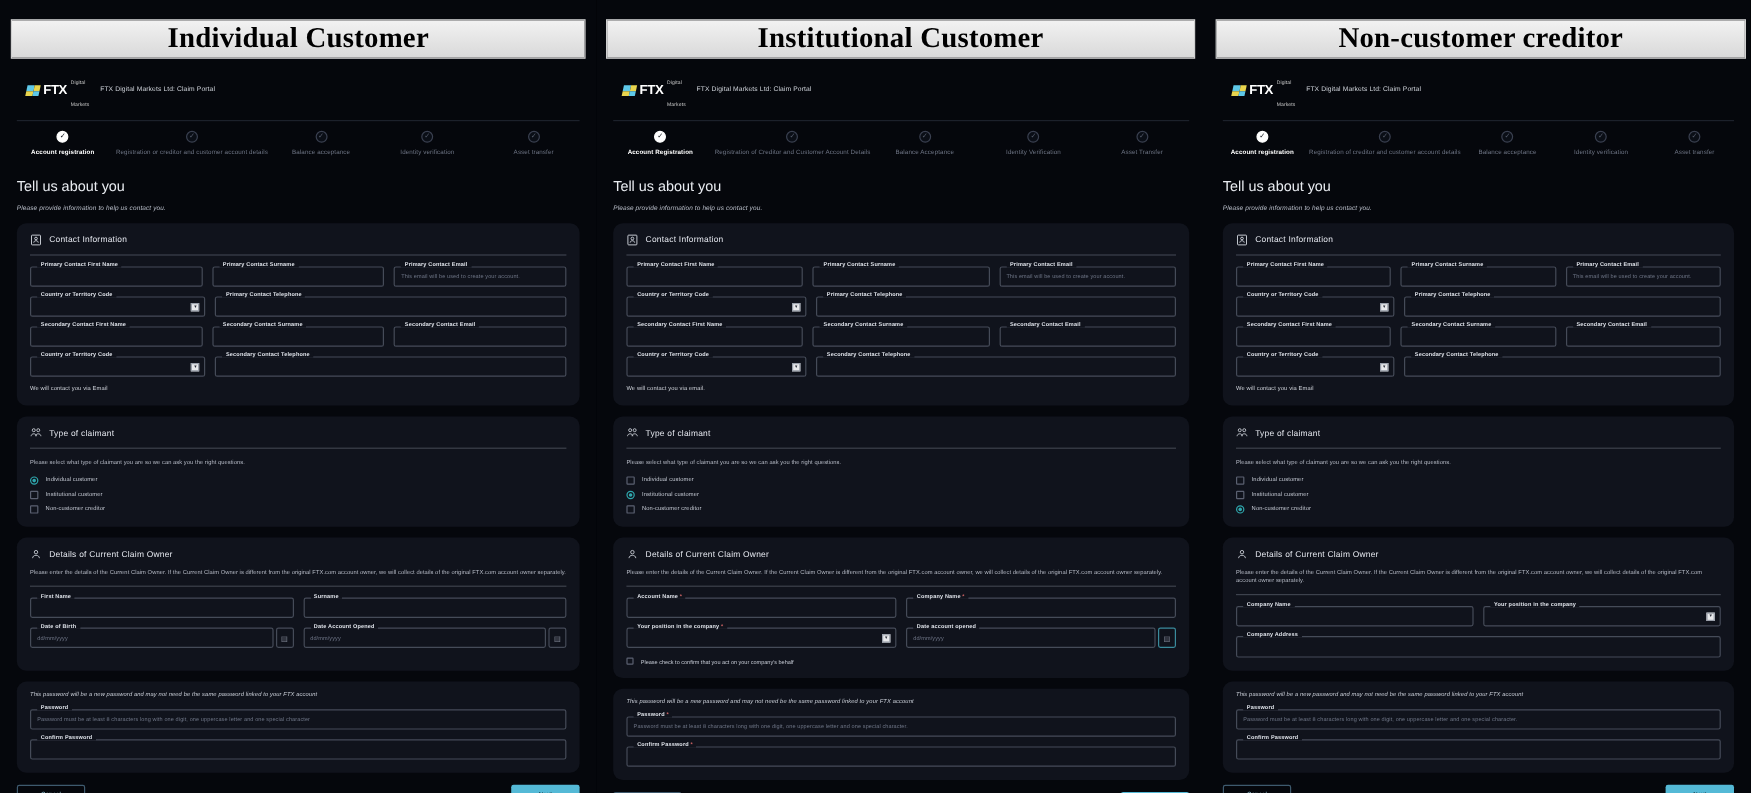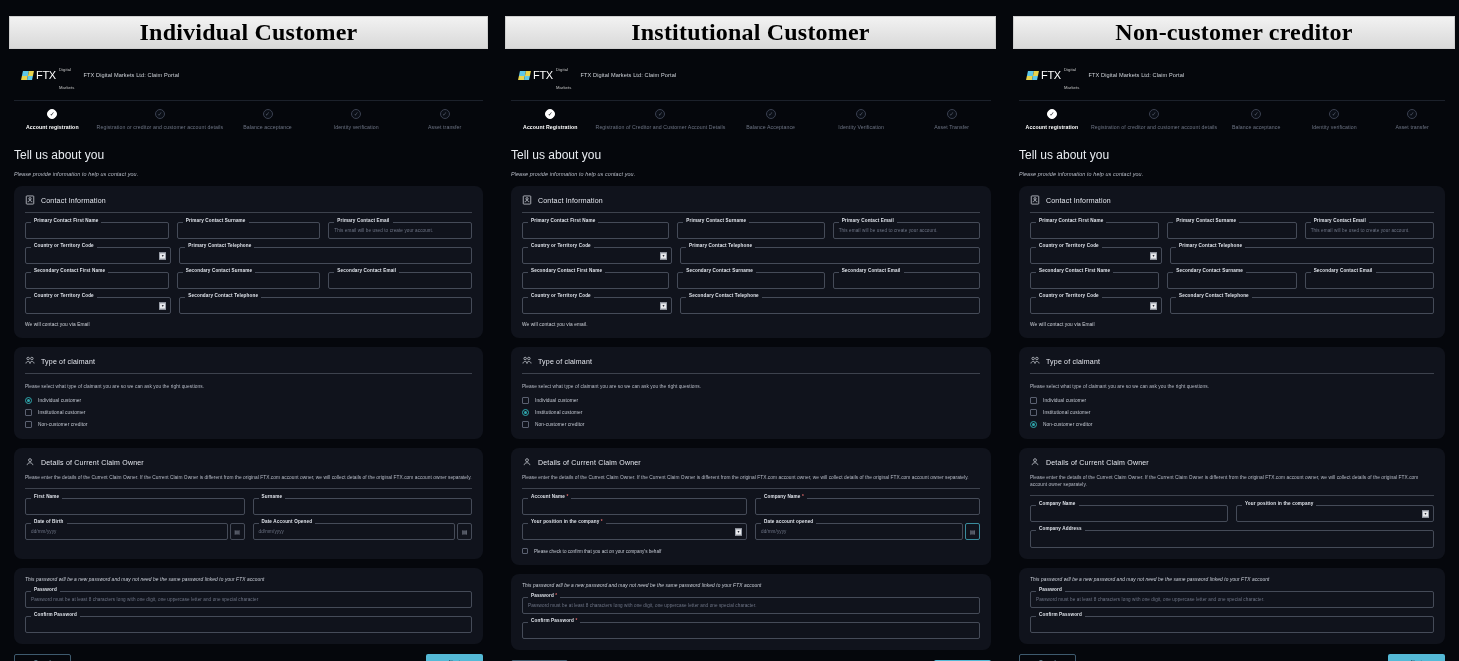--- a/index.html
+++ b/index.html
@@ -63,21 +63,21 @@
     width: 11px; height: 9px;
     display: grid; grid-template-columns: 1fr 1fr; grid-template-rows: 1fr 1fr;
     transform: skewX(-12deg);
   }
   .ftx-flag i { display: block; }
   .ftx-flag i:nth-child(1) { background: #5ec8e8; }
   .ftx-flag i:nth-child(2) { background: #e8d44d; }
   .ftx-flag i:nth-child(3) { background: #e8d44d; }
   .ftx-flag i:nth-child(4) { background: #5ec8e8; }
   .ftx-word {
-    color: #fff; font-weight: normal; font-size: 11px; letter-spacing: -0.3px;
+    color: #fff; font-weight: bold; font-size: 11px; letter-spacing: -0.3px;
   }
   .ftx-sub {
     color: #c8c8c8; font-size: 4.2px; line-height: 5px; letter-spacing: 0.1px;
   }
   .portal-name { color: #cfd3da; font-size: 5.6px; letter-spacing: 0.1px; }
 
   .divline { height: 1px; background: #1c212b; margin: 0 14px; }
 
   
   .stepper {

